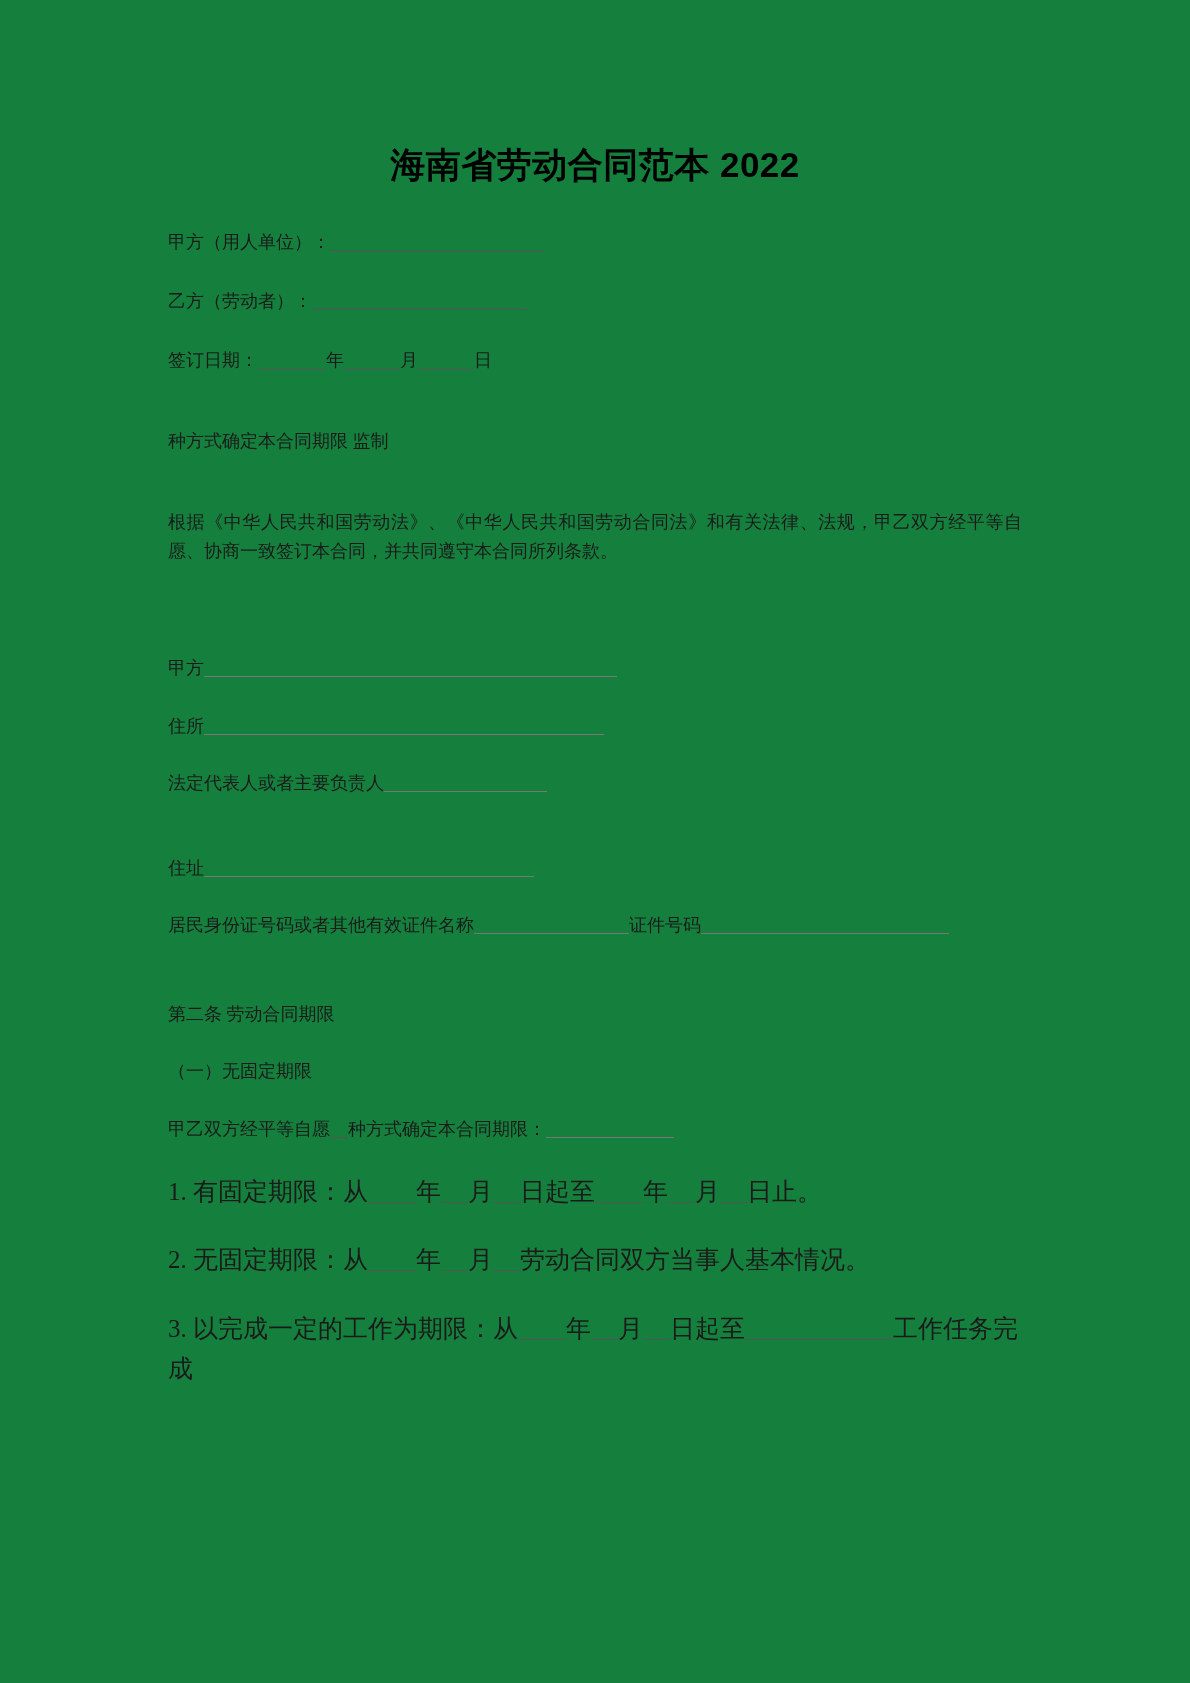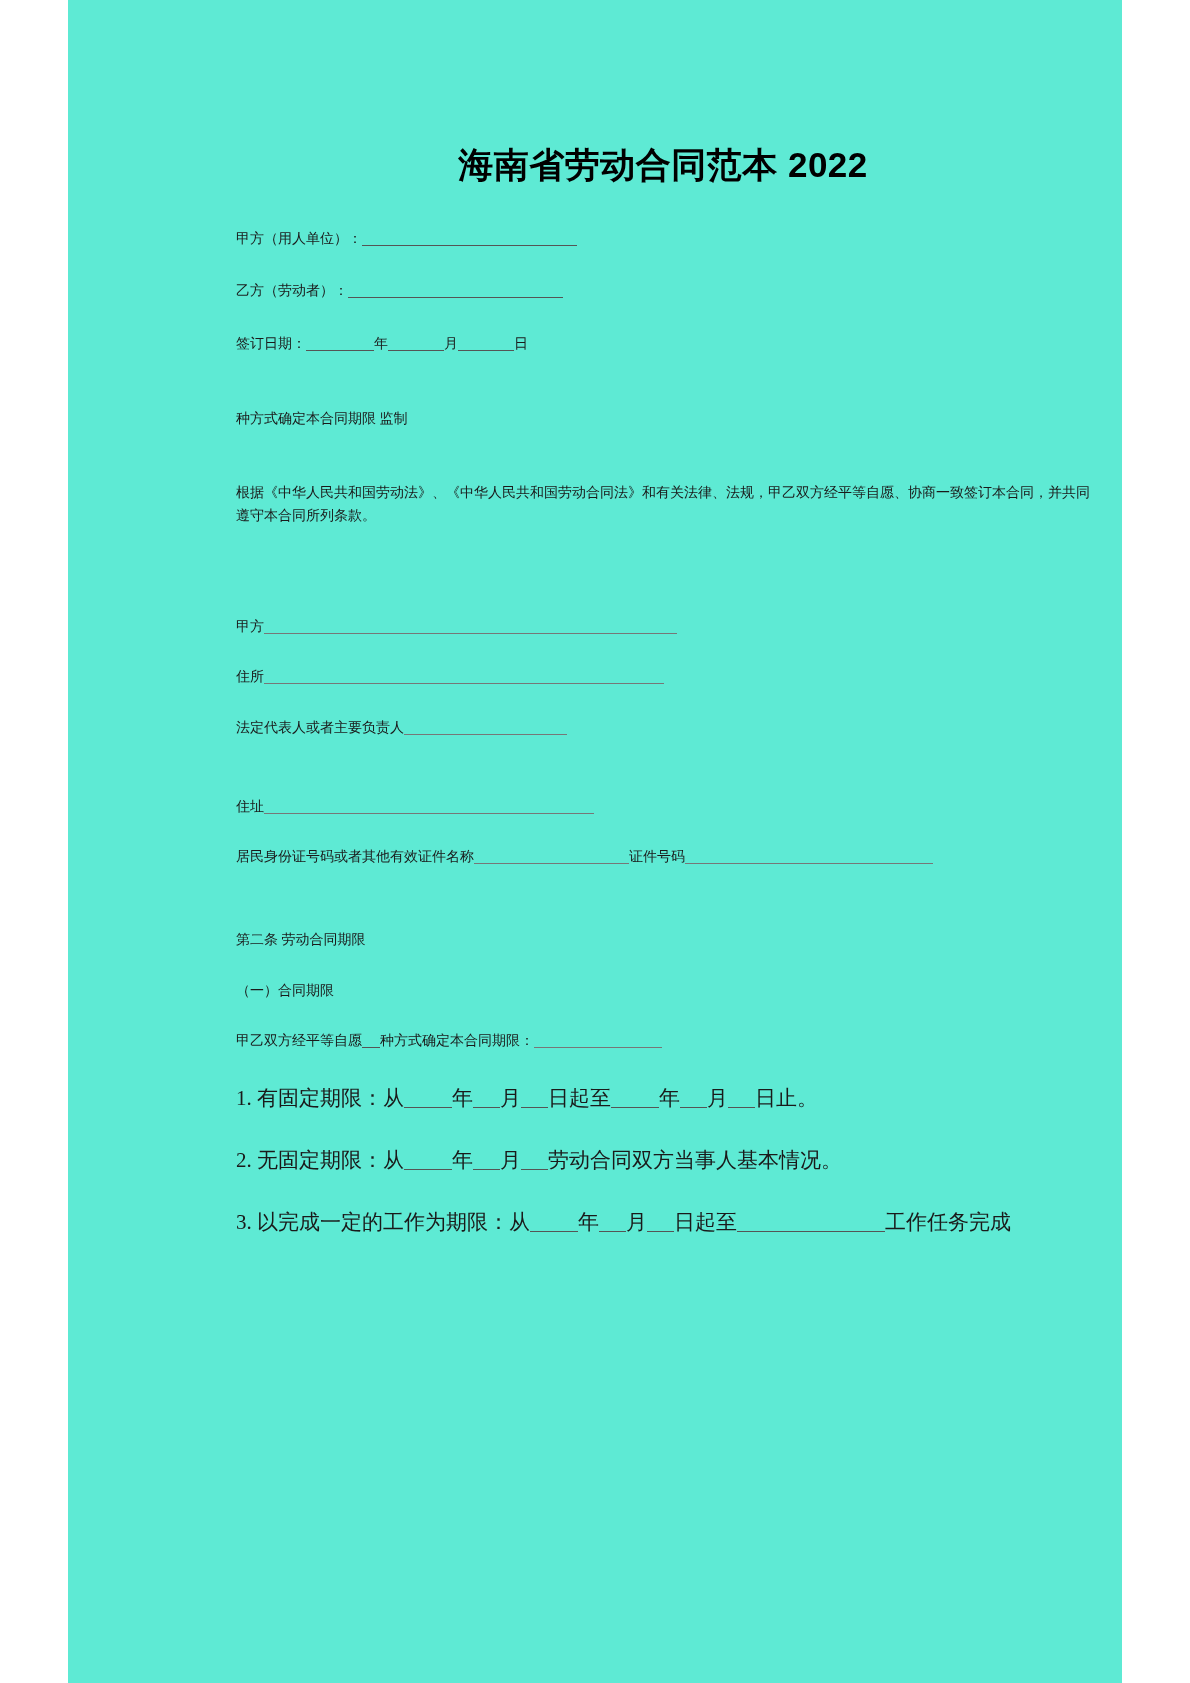--- a/index.html
+++ b/index.html
@@ -8,24 +8,24 @@
     padding: 0;
     background: #ffffff;
   }
   body {
     font-family: "Liberation Serif", "DejaVu Serif", serif;
     color: #000000;
     -webkit-font-smoothing: antialiased;
   }
   .page {
     position: relative;
-    width: 1054px;
+    width: 1190px;
     height: 1683px;
     margin: 0 auto;
-    background: #5eead4;
+    background: #15803d;
     overflow: hidden;
     box-sizing: border-box;
   }
   .content {
     position: absolute;
     left: 168px;
     top: 0;
     width: 854px;
   }
   .doc-title {
@@ -33,21 +33,21 @@
     font-weight: bold;
     font-size: 35px;
     line-height: 1.3;
     text-align: center;
     letter-spacing: 0.5px;
     margin: 0;
     padding-top: 142px;
     color: #000;
   }
   .para {
-    font-size: 14px;
+    font-size: 18px;
     line-height: 1.62;
     color: #1a1a1a;
     margin: 0;
     text-align: justify;
     word-break: break-all;
   }
   .gap-title   { height: 40px; }
   .gap-line    { height: 30px; }
   .gap-block   { height: 52px; }
   .gap-section { height: 60px; }
@@ -63,21 +63,21 @@
   .u-f6    { display:inline-block; border-bottom:1px solid #777; width:330px; vertical-align: -3px; }
   .u-f7    { display:inline-block; border-bottom:1px solid #777; width:155px; vertical-align: -3px; }
   .u-f8    { display:inline-block; border-bottom:1px solid #777; width:178px; vertical-align: -3px; }
   .u-f9    { display:inline-block; border-bottom:1px solid #777; width:70px;  vertical-align: -3px; }
   .u-opt   { display:inline-block; border-bottom:1px solid #777; width:128px; vertical-align: -3px; }
   .u-n1    { display:inline-block; border-bottom:1px solid #555; width:48px;  vertical-align: -3px; }
   .u-n2    { display:inline-block; border-bottom:1px solid #555; width:27px;  vertical-align: -3px; }
   .u-n3    { display:inline-block; border-bottom:1px solid #555; width:18px;  vertical-align: -3px; }
   .u-n4    { display:inline-block; border-bottom:1px solid #555; width:148px; vertical-align: -3px; }
 
-  .num-list-item { font-size: 21px; line-height: 1.62; color:#1a1a1a; margin:0; }
+  .num-list-item { font-size: 25px; line-height: 1.62; color:#1a1a1a; margin:0; }
   .seq { font-family: "Liberation Serif", serif; }
 </style>
 </head>
 <body>
 
 <div class="page">
   <div class="content">
 
     <h1 class="doc-title">海南省劳动合同范本 2022</h1>
 
@@ -142,21 +142,21 @@
     <p class="para">
       <span>居民身份证号码或者其他有效证件名称</span><span class="u-f7"></span><span>证件号码</span><span class="u-f8"></span><span class="u-f9"></span>
     </p>
 
     <div class="gap-section"></div>
 
     <p class="para">第二条  劳动合同期限</p>
 
     <div class="gap-field"></div>
 
-    <p class="para">（一）合同期限</p>
+    <p class="para">（一）无固定期限</p>
 
     <div class="gap-field"></div>
 
     <p class="para">
       <span>甲乙双方经平等自愿</span><span class="u-n3"></span><span>种方式确定本合同期限：</span><span class="u-opt"></span>
     </p>
 
     <div class="gap-field"></div>
 
     <p class="num-list-item">

